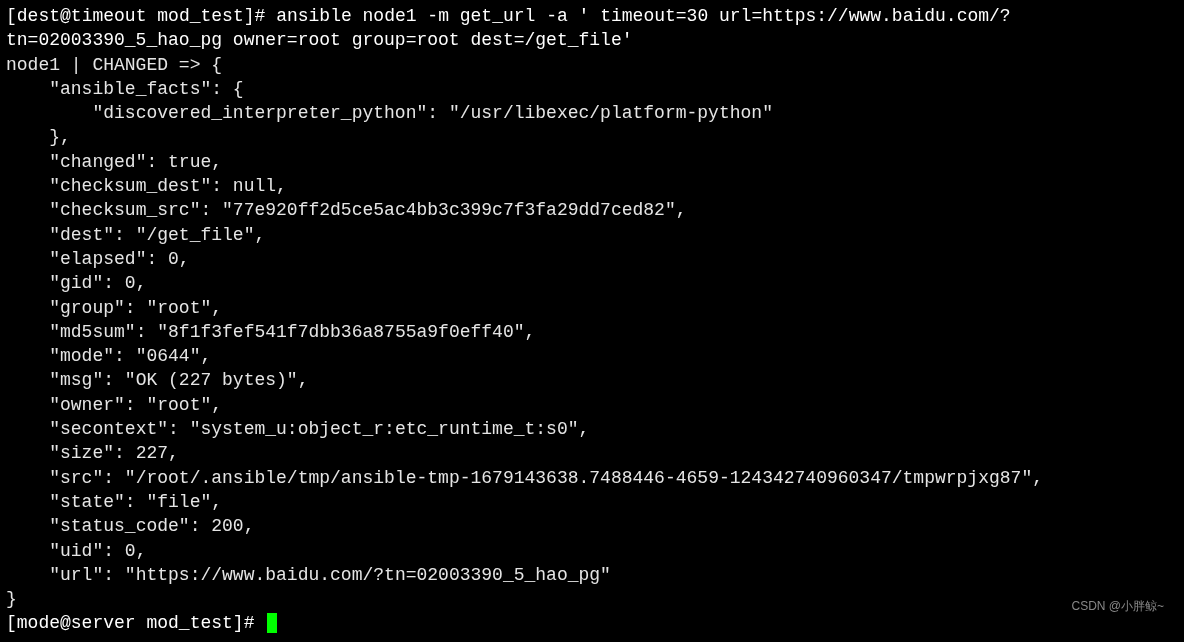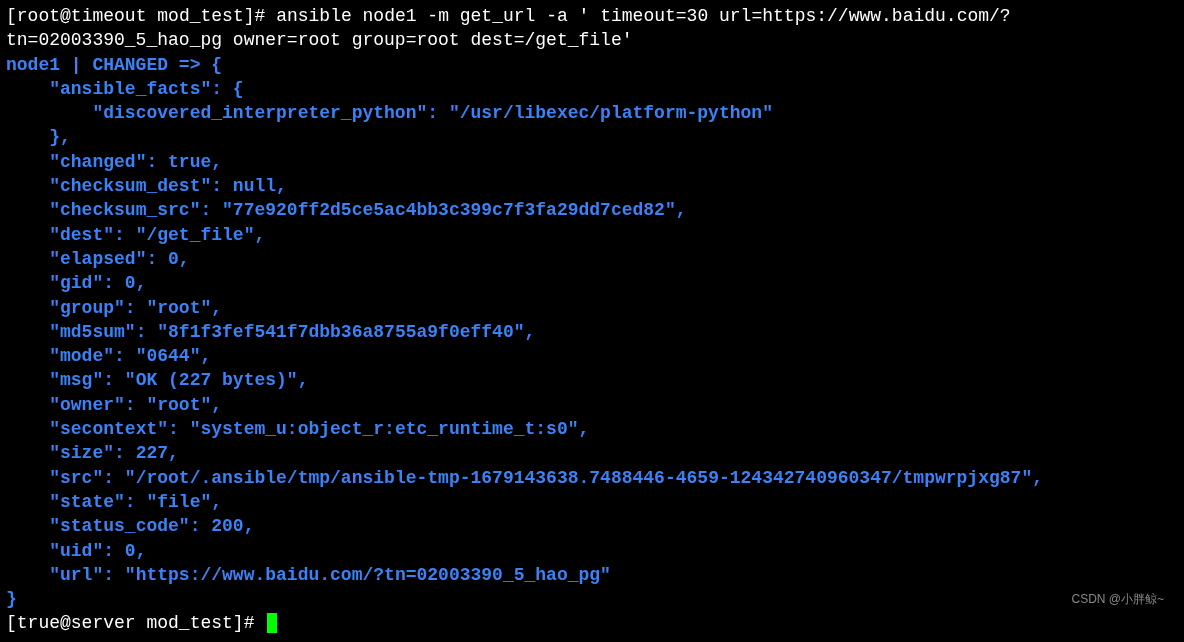--- a/index.html
+++ b/index.html
@@ -16,49 +16,48 @@
       padding: 4px 6px;
       width: 1184px;
       height: 642px;
       overflow: hidden;
       position: relative;
     }
     .white {
       color: #ffffff;
     }
     .yellow {
-      color: #3b82f6;
-      font-weight: bold;
+      color: #e5e5e5;
     }
     .cursor {
       display: inline-block;
       width: 10px;
       height: 20px;
       background-color: #00ff00;
       vertical-align: text-bottom;
       margin-left: 2px;
     }
     .watermark {
       position: absolute;
-      bottom: 35px;
+      bottom: 28px;
       right: 20px;
       color: #888888;
       font-size: 12px;
       font-family: sans-serif;
     }
     pre {
       white-space: pre-wrap;
       word-wrap: break-word;
       font-family: inherit;
     }
   </style>
 </head>
 <body>
 
-<pre><span class="white"><span>[<span>root</span>@<span>timeout</span> <span>mod_test</span>]<span>#</span> </span><span>ansible node1 -m get_url -a ' timeout=30 url=https://www.baidu.com/?tn=02003390_5_hao_pg owner=root group=root dest=/get_file'</span></span>
+<pre><span class="white"><span>[<span>dest</span>@<span>timeout</span> <span>mod_test</span>]<span>#</span> </span><span>ansible node1 -m get_url -a ' timeout=30 url=https://www.baidu.com/?tn=02003390_5_hao_pg owner=root group=root dest=/get_file'</span></span>
 <span class="yellow">node1 | CHANGED =&gt; {</span>
 <span class="yellow">    <span>"ansible_facts": {</span></span>
 <span class="yellow">        "discovered_interpreter_python": "/usr/libexec/platform-python"</span>
 <span class="yellow">    },</span>
 <span class="yellow">    "changed": true,</span>
 <span class="yellow">    "checksum_dest": null,</span>
 <span class="yellow">    "checksum_src": "77e920ff2d5ce5ac4bb3c399c7f3fa29dd7ced82",</span>
 <span class="yellow">    "dest": "/get_file",</span>
 <span class="yellow">    "elapsed": 0,</span>
 <span class="yellow">    "gid": 0,</span>
@@ -68,15 +67,15 @@
 <span class="yellow">    "msg": "OK (227 bytes)",</span>
 <span class="yellow">    "owner": "root",</span>
 <span class="yellow">    "secontext": "system_u:object_r:etc_runtime_t:s0",</span>
 <span class="yellow">    "size": 227,</span>
 <span class="yellow">    "src": "/root/.ansible/tmp/ansible-tmp-1679143638.7488446-4659-124342740960347/tmpwrpjxg87",</span>
 <span class="yellow">    "state": "file",</span>
 <span class="yellow">    "status_code": 200,</span>
 <span class="yellow">    "uid": 0,</span>
 <span class="yellow">    "url": "https://www.baidu.com/?tn=02003390_5_hao_pg"</span>
 <span class="yellow">}</span>
-<span class="white"><span>[true@server mod_test]# </span><span class="cursor"></span></span></pre>
+<span class="white"><span>[mode@server mod_test]# </span><span class="cursor"></span></span></pre>
 
 <div class="watermark">CSDN @小胖鲸~</div>
 
 </body></html>

